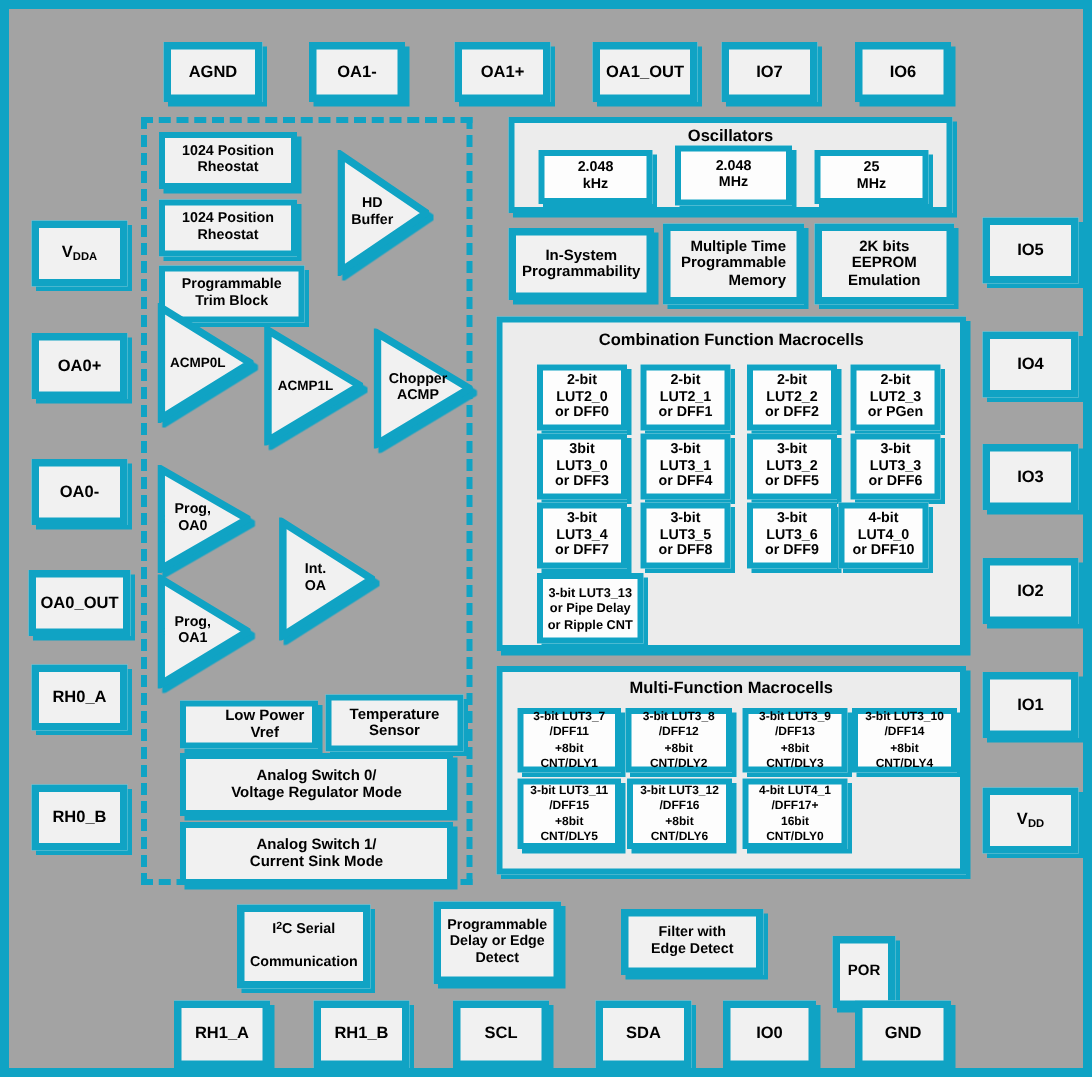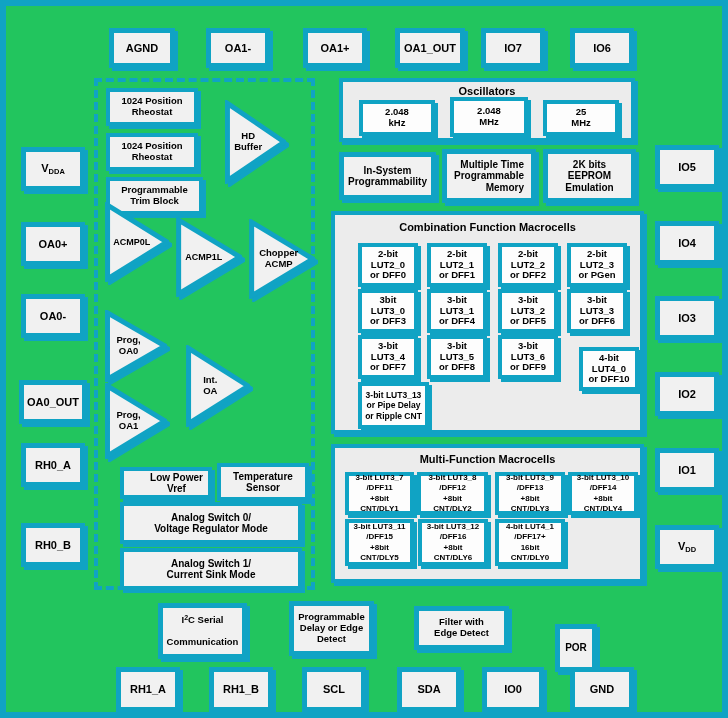--- a/index.html
+++ b/index.html
@@ -3,21 +3,21 @@
 <meta charset="utf-8">
 <style>
   :root{
     --teal:#10a3c4;
     --boxfill:#f1f1f1;
     --panelfill:#ececec;
   }
   html,body{margin:0;padding:0;background:#ffffff;}
   .stage{
     position:relative;width:728px;height:718px;box-sizing:border-box;
-    border:6px solid var(--teal);background:#22c55e;overflow:hidden;
+    border:6px solid var(--teal);background:#a3a3a3;overflow:hidden;
     font-family:"Liberation Sans",sans-serif;font-weight:bold;color:#000;
   }
   .box{
     position:absolute;box-sizing:border-box;background:var(--boxfill);
     border:5px solid var(--teal);box-shadow:3px 3px 0 var(--teal);
     display:flex;align-items:center;justify-content:center;
     text-align:center;white-space:pre-line;line-height:1.15;
   }
   .pin{font-size:11px;}
   .fn{font-size:9.5px;}
@@ -55,21 +55,21 @@
   <div class="box pin" style="left:200px;top:22px;width:64px;height:40px;">OA1-</div>
   <div class="box pin" style="left:297px;top:22px;width:64px;height:40px;">OA1+</div>
   <div class="box pin" style="left:389px;top:22px;width:70px;height:40px;">OA1_OUT</div>
   <div class="box pin" style="left:475px;top:22px;width:64px;height:40px;">IO7</div>
   <div class="box pin" style="left:564px;top:22px;width:64px;height:40px;">IO6</div>
 
   <div class="box pin" style="left:15px;top:141px;width:64px;height:44px;">
     <span><span>V</span><sub class="sb">DDA</sub></span>
   </div>
   <div class="box pin" style="left:15px;top:216px;width:64px;height:44px;">OA0+</div>
-  <div class="box pin" style="left:15px;top:288px;width:64px;height:44px;text-align:right;">OA0-</div>
+  <div class="box pin" style="left:15px;top:300px;width:64px;height:44px;text-align:right;">OA0-</div>
   <div class="box pin" style="left:13px;top:374px;width:68px;height:44px;">OA0_OUT</div>
   <div class="box pin" style="left:15px;top:437px;width:64px;height:44px;">RH0_A</div>
   <div class="box pin" style="left:15px;top:517px;width:64px;height:44px;">RH0_B</div>
 
   <div class="box pin" style="left:649px;top:139px;width:64px;height:44px;">IO5</div>
   <div class="box pin" style="left:649px;top:215px;width:64px;height:44px;">IO4</div>
   <div class="box pin" style="left:649px;top:290px;width:64px;height:44px;">IO3</div>
   <div class="box pin" style="left:649px;top:366px;width:64px;height:44px;">IO2</div>
   <div class="box pin" style="left:649px;top:442px;width:64px;height:44px;">IO1</div>
   <div class="box pin" style="left:649px;top:519px;width:64px;height:44px;">
@@ -190,21 +190,21 @@
 or DFF6</div>
     <div class="box cell" style="left:23px;top:120px;width:60px;height:44px;">3-bit
 LUT3_4
 or DFF7</div>
     <div class="box cell" style="left:92px;top:120px;width:60px;height:44px;">3-bit
 LUT3_5
 or DFF8</div>
     <div class="box cell" style="left:163px;top:120px;width:60px;height:44px;">3-bit
 LUT3_6
 or DFF9</div>
-    <div class="box cell" style="left:244px;top:120px;width:60px;height:44px;margin-top:12px;">4-bit
+    <div class="box cell" style="left:224px;top:120px;width:60px;height:44px;">4-bit
 LUT4_0
 or DFF10</div>
     <div class="box cell wcell" style="left:23px;top:167px;width:71px;height:47px;">3-bit LUT3_13
 or Pipe Delay
 or Ripple CNT</div>
   </div>
 
   <div class="panel" style="left:325px;top:438px;width:313px;height:139px;">
     <div class="ptitle" style="top:5px;">Multi-Function Macrocells</div>
     <div class="box cell mcell" style="left:10px;top:24px;width:69px;height:43px;">3-bit LUT3_7

